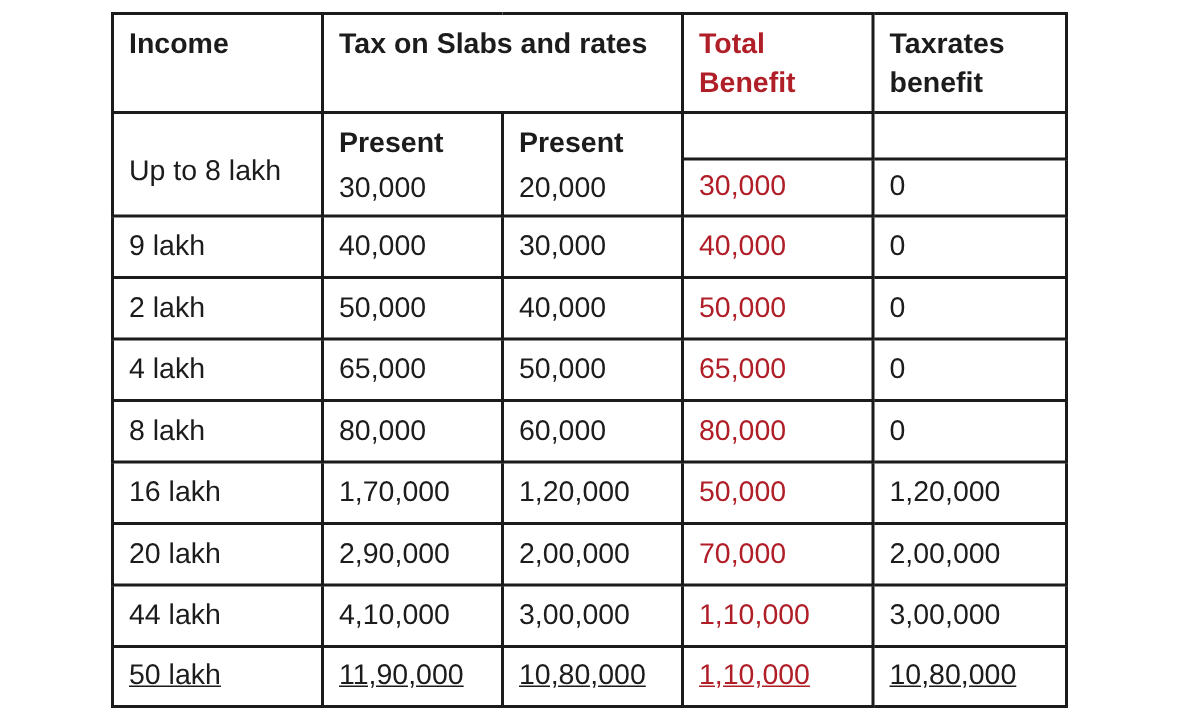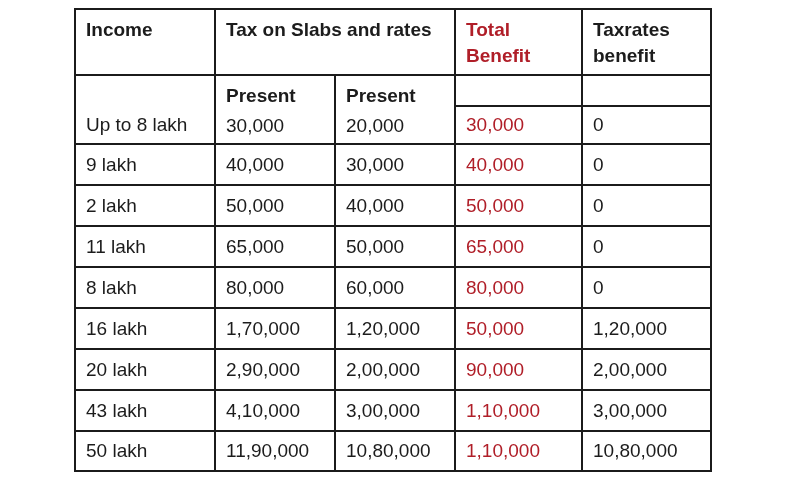--- a/index.html
+++ b/index.html
@@ -46,34 +46,34 @@
   }
   th {
     font-weight: bold;
     vertical-align: top;
     padding-top: 7px;
   }
   tr.r-head { height: 66px; }
   tr.r-sub td { height: 30px; }
   tr.r-first td { height: 36px; }
   tr.row td { height: 41px; }
-  tr.row-last td { height: 40px; }
+  tr.row-last td { height: 40px; text-decoration: underline; }
   .red { color: var(--benefit-red); border-radius: 28px; }
   .justify-row {
     display: flex;
     padding-right: 4px;
   }
   td.merged-col {
     vertical-align: top;
     padding-top: 5px;
     border-radius: 28px;
   }
   td.merged-income {
     vertical-align: bottom;
-    padding-bottom: 5px;
+    padding-bottom: 15px;
   }
   .subhead {
     font-weight: bold;
     height: 30px;
     display: flex;
     align-items: center;
   }
   .subval {
     height: 30px;
     display: flex;
@@ -136,21 +136,21 @@
       <td>0</td>
     </tr>
     <tr class="row">
       <td>2 lakh</td>
       <td>50,000</td>
       <td>40,000</td>
       <td class="red">50,000</td>
       <td>0</td>
     </tr>
     <tr class="row">
-      <td>11 lakh</td>
+      <td>4 lakh</td>
       <td>65,000</td>
       <td>50,000</td>
       <td class="red">65,000</td>
       <td>0</td>
     </tr>
     <tr class="row">
       <td>8 lakh</td>
       <td>80,000</td>
       <td>60,000</td>
       <td class="red">80,000</td>
@@ -160,25 +160,25 @@
       <td>16 lakh</td>
       <td>1,70,000</td>
       <td>1,20,000</td>
       <td class="red">50,000</td>
       <td>1,20,000</td>
     </tr>
     <tr class="row">
       <td>20 lakh</td>
       <td>2,90,000</td>
       <td>2,00,000</td>
-      <td class="red">90,000</td>
+      <td class="red">70,000</td>
       <td>2,00,000</td>
     </tr>
     <tr class="row">
-      <td>43 lakh</td>
+      <td>44 lakh</td>
       <td>4,10,000</td>
       <td>3,00,000</td>
       <td class="red">1,10,000</td>
       <td>3,00,000</td>
     </tr>
     <tr class="row row-last">
       <td>50 lakh</td>
       <td>11,90,000</td>
       <td>10,80,000</td>
       <td class="red">1,10,000</td>

